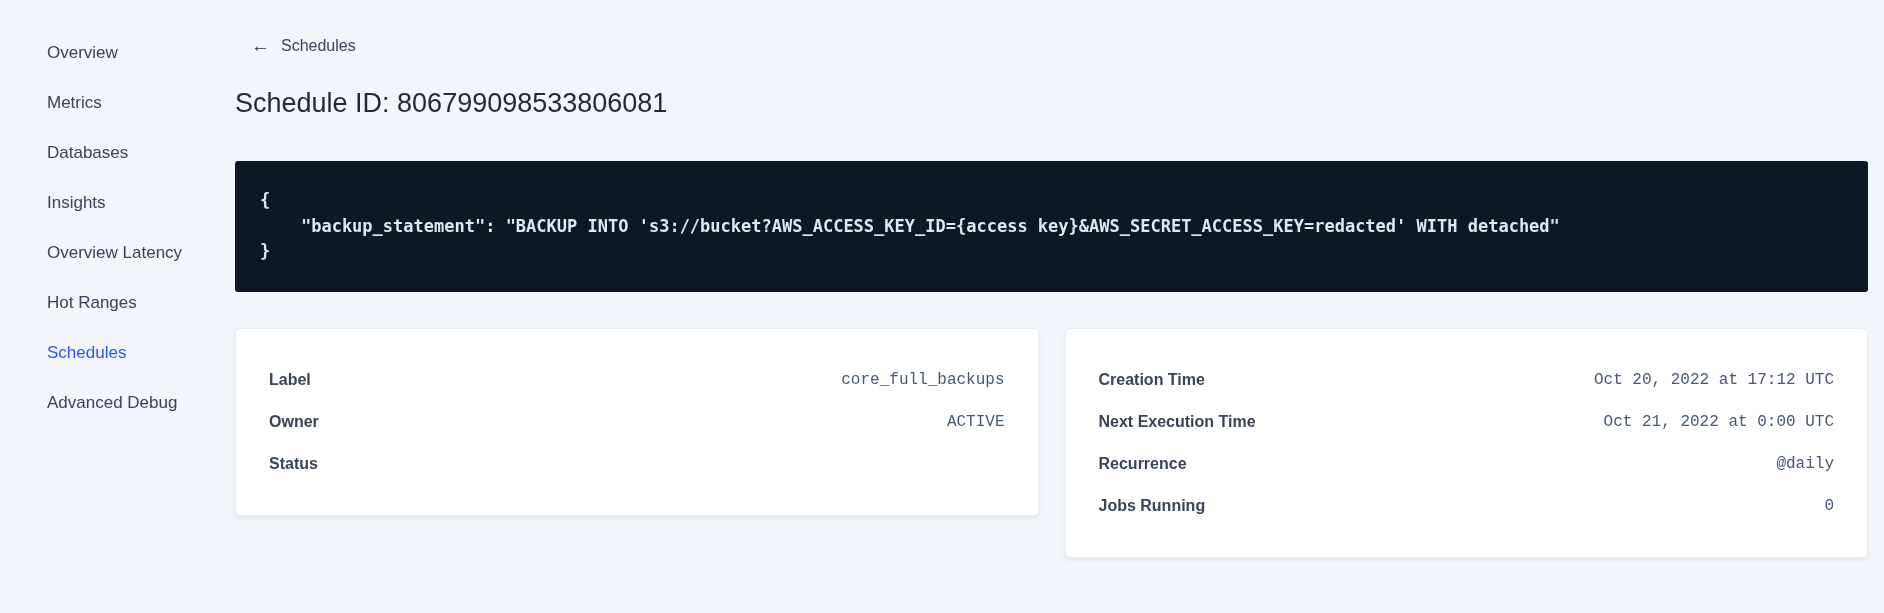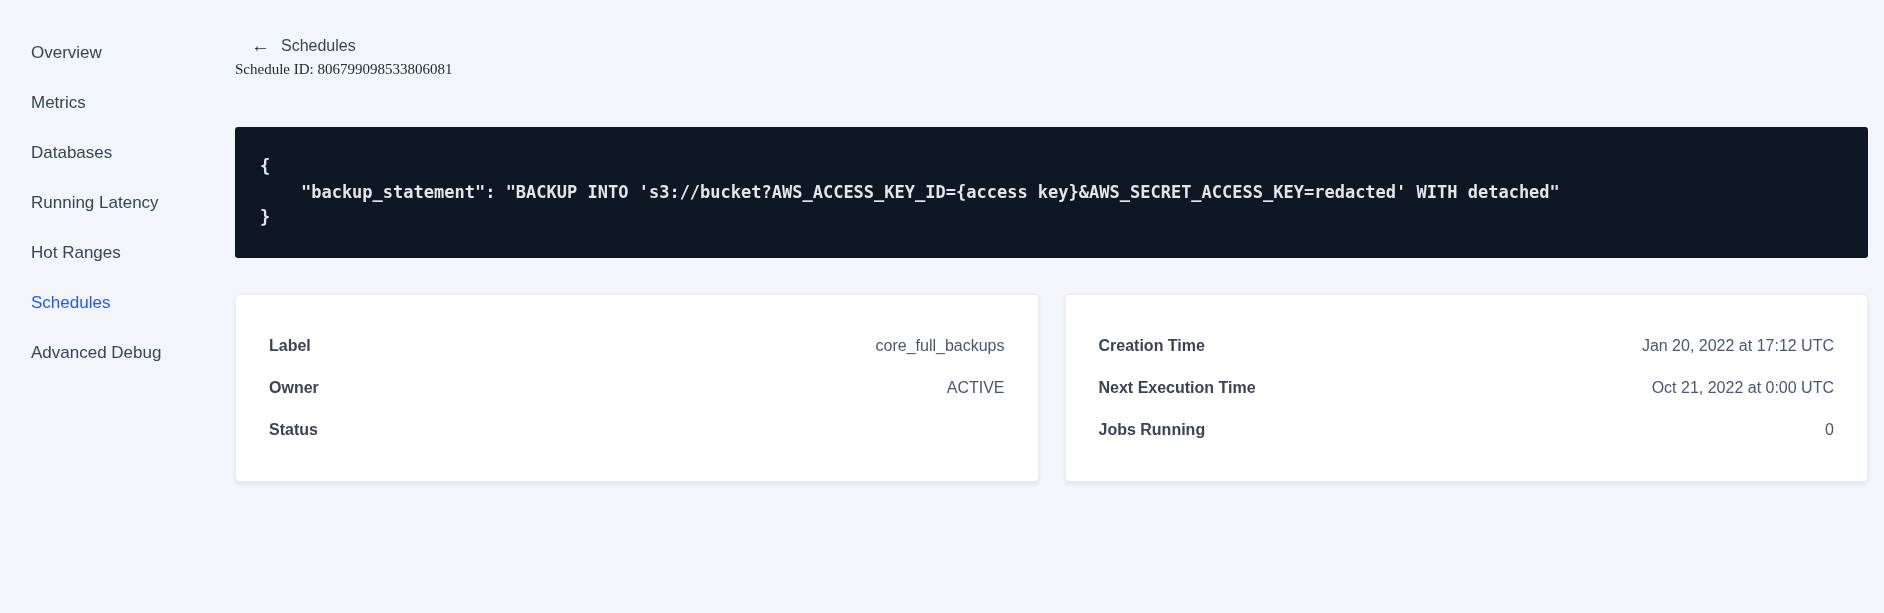--- a/index.html
+++ b/index.html
@@ -8,21 +8,21 @@
     background: #F2F5F9;
     font-family: "Liberation Sans", sans-serif;
     color: #394455;
     overflow: hidden;
     position: relative;
   }
 
   
   .sidebar {
     position: absolute;
-    left: 0; top: 0;
+    left: 16px; top: 0;
     width: 196px;
     height: 469px;
     padding: 28px 0 0 31px;
   }
   .nav-item {
     height: 50px;
     display: flex;
     align-items: center;
     font-size: 17px;
     color: #394455;
@@ -43,25 +43,25 @@
     display: flex;
     align-items: center;
     gap: 11px;
     font-size: 16px;
     color: #394455;
     cursor: pointer;
     width: fit-content;
   }
   .back-arrow { font-size: 19px; line-height: 1; color: #242A35; }
   .page-title {
-    font-size: 15px;
+    margin-top: 34px;
+    font-size: 27px;
     font-weight: 500;
     color: #242A35;
     line-height: 28px;
-    font-family: Liberation Serif, serif;
   }
 
   
   .code-block {
     margin-top: 44px;
     background: #0F1624;
     border-radius: 3px;
     padding: 27px 25px;
     width: 100%;
   }
@@ -90,30 +90,31 @@
     padding: 30px 33px;
   }
   .detail-row {
     height: 42px;
     display: flex;
     align-items: center;
     justify-content: space-between;
     font-size: 16px;
   }
   .detail-label { font-weight: bold; color: #394455; }
-  .detail-value { font-weight: normal; color: #475872; text-align: right; }
+  .detail-value { font-weight: normal; color: #475872; text-align: right; font-family: Liberation Mono, monospace; }
 </style>
 </head>
 <body>
 
 <nav class="sidebar">
   <div class="nav-item">Overview</div>
   <div class="nav-item">Metrics</div>
   <div class="nav-item">Databases</div>
-  <div class="nav-item">Running Latency</div>
+  <div class="nav-item">Insights</div>
+  <div class="nav-item">Overview Latency</div>
   <div class="nav-item">Hot Ranges</div>
   <div class="nav-item active">Schedules</div>
   <div class="nav-item">Advanced Debug</div>
 </nav>
 
 <main class="main">
 
   <div class="back-row">
     <span class="back-arrow">←</span>
     <span>Schedules</span>
@@ -140,25 +141,29 @@
       </div>
       <div class="detail-row">
         <span class="detail-label">Status</span>
         <span class="detail-value"></span>
       </div>
     </section>
 
     <section class="card">
       <div class="detail-row">
         <span class="detail-label">Creation Time</span>
-        <span class="detail-value">Jan 20, 2022 at 17:12 UTC</span>
+        <span class="detail-value">Oct 20, 2022 at 17:12 UTC</span>
       </div>
       <div class="detail-row">
         <span class="detail-label">Next Execution Time</span>
         <span class="detail-value">Oct 21, 2022 at 0:00 UTC</span>
+      </div>
+      <div class="detail-row">
+        <span class="detail-label">Recurrence</span>
+        <span class="detail-value">@daily</span>
       </div>
       <div class="detail-row">
         <span class="detail-label">Jobs Running</span>
         <span class="detail-value">0</span>
       </div>
     </section>
 
   </div>
 </main>
 

